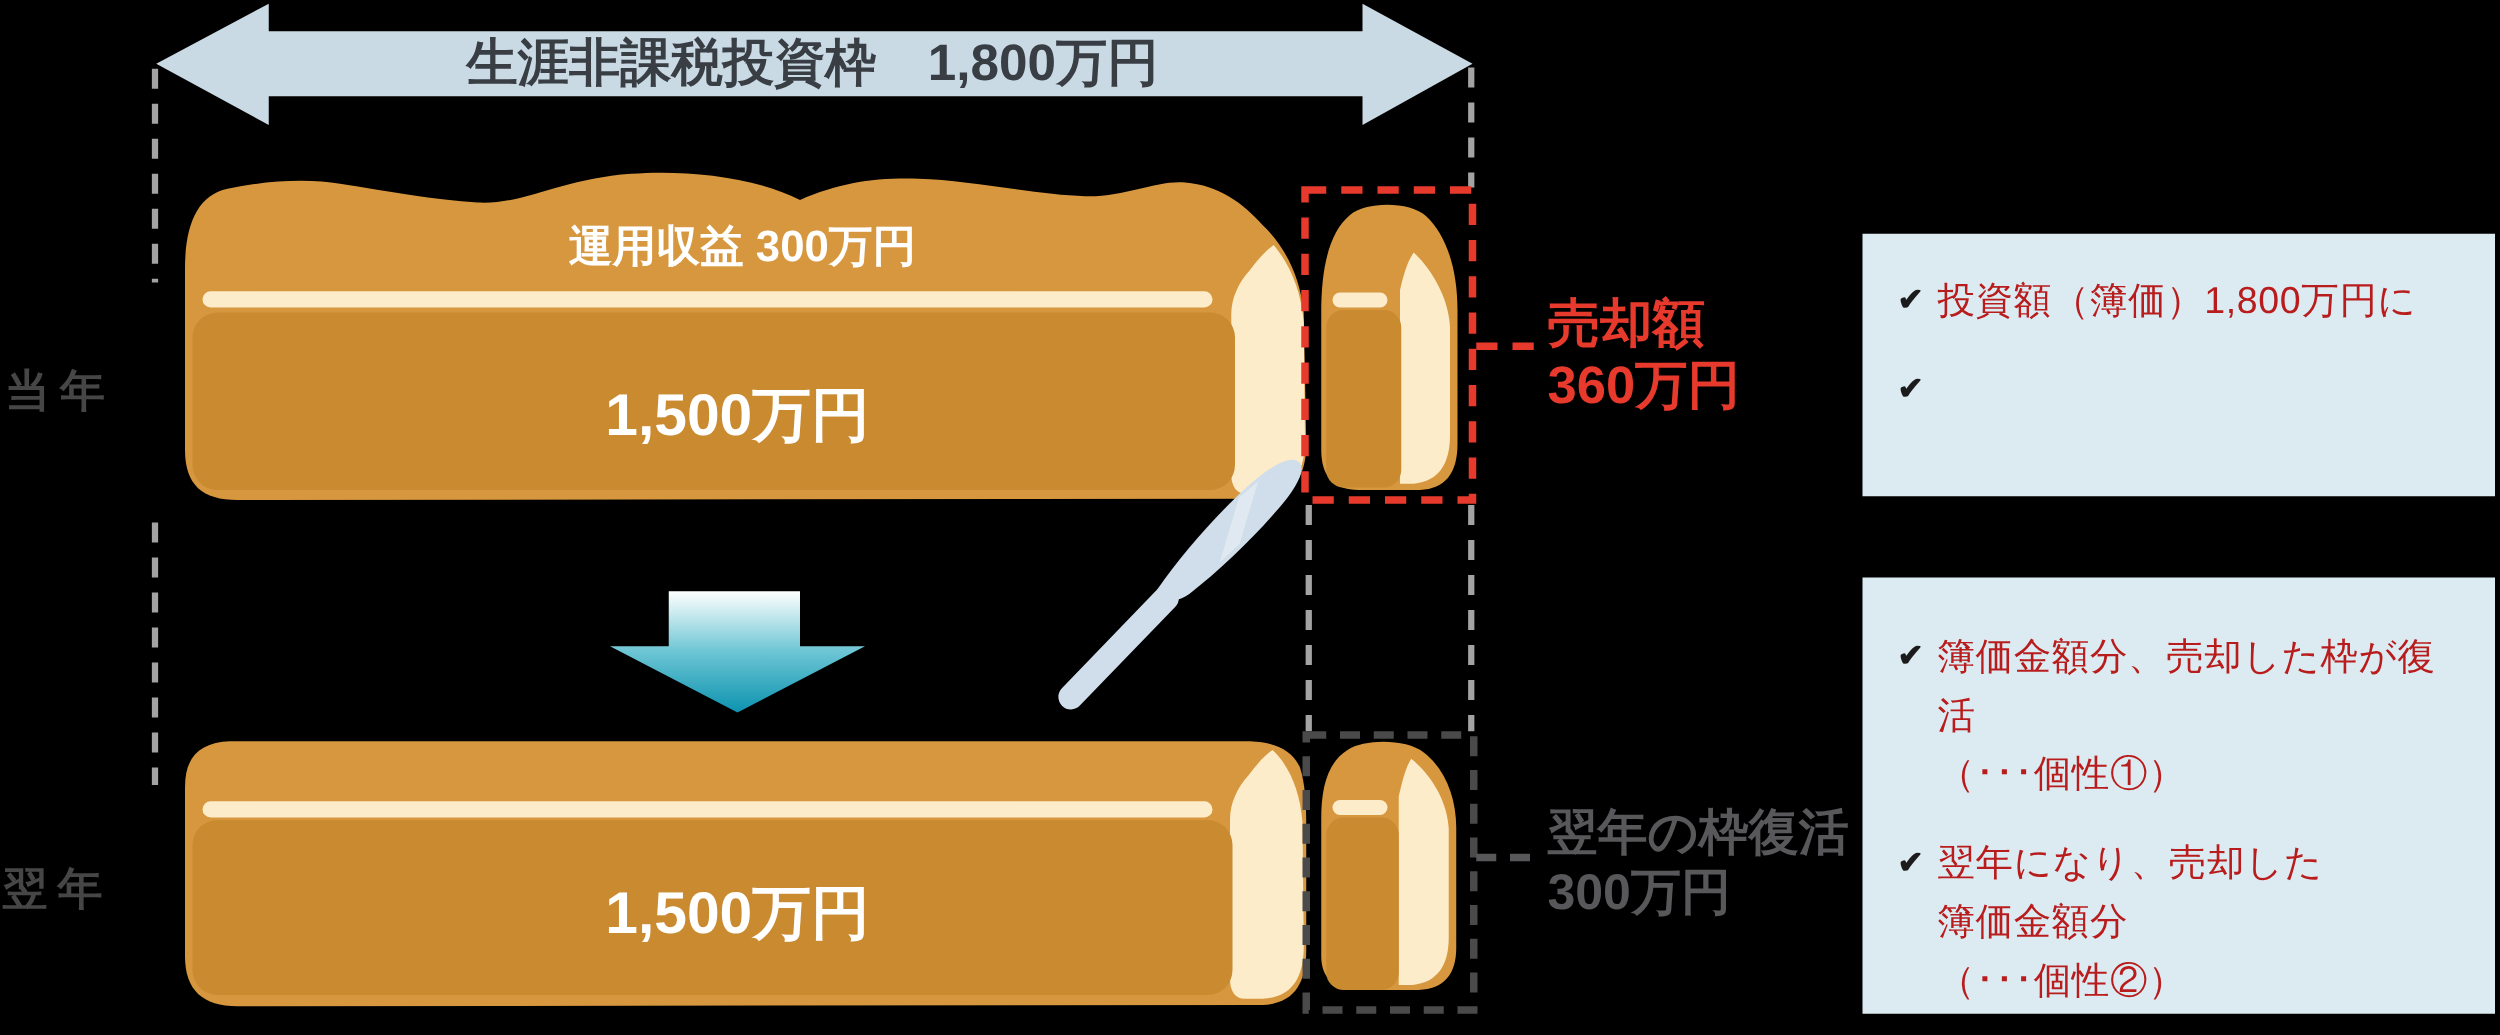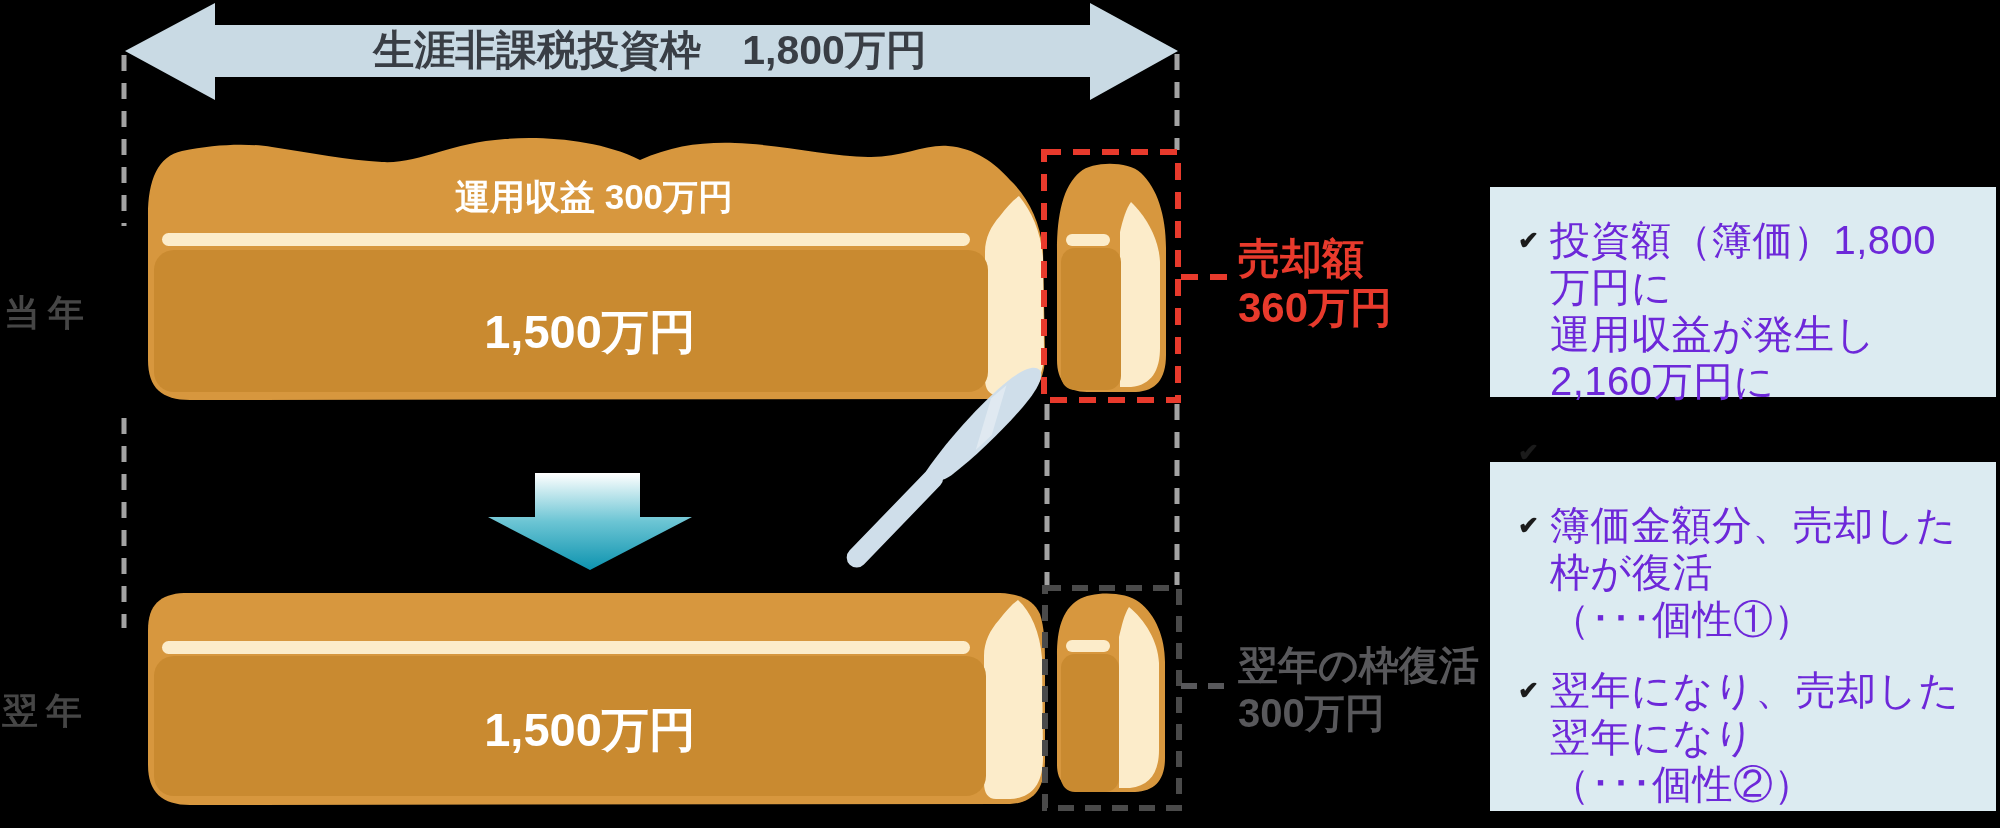--- a/index.html
+++ b/index.html
@@ -7,21 +7,21 @@
        font-family:"Liberation Sans",sans-serif;}
   #stage{position:absolute;left:0;top:0;width:2000px;height:790px;}
   svg text{font-family:"Liberation Sans",sans-serif;}
 
   .info-box{position:absolute;left:1490px;width:506px;background:#dcebf1;
             box-sizing:border-box;}
   #info-box-1{top:187px;height:210px;padding:30px 24px 0 28px;}
   #info-box-2{top:462px;height:349px;padding:40px 24px 0 28px;}
   .info-item{display:flex;align-items:flex-start;gap:11px;margin-bottom:24px;}
   .check{font-size:25px;font-weight:bold;color:#1b1b1b;line-height:47px;flex:0 0 auto;}
-  .info-lines{color:#6d28d9;font-size:40px;line-height:47px;letter-spacing:0.5px;}
+  .info-lines{color:#b91c1c;font-size:30px;line-height:47px;letter-spacing:0.5px;}
 </style>
 </head>
 <body>
 
 <div id="stage">
 <svg width="2000" height="828" viewBox="0 0 2000 828">
   <defs>
     <linearGradient id="tealGrad" gradientUnits="userSpaceOnUse" x1="0" y1="473" x2="0" y2="570">
       <stop offset="0" stop-color="#ffffff"></stop>
       <stop offset="0.5" stop-color="#6cc5d4"></stop>
@@ -170,38 +170,37 @@
   <text x="1238" y="679" font-size="40" font-weight="bold" fill="#58585b">翌年の枠復活</text>
   <text x="1238" y="727" font-size="40" font-weight="bold" fill="#58585b">300万円</text>
 </svg>
 
 
 <div class="info-box" id="info-box-1">
   <div class="info-item">
     <span class="check">✔</span>
     <div class="info-lines">
       <div>投資額（簿価）1,800万円に</div>
-      <div>運用収益が発生し2,160万円に</div>
     </div>
   </div>
   <div class="info-item">
     <span class="check">✔</span>
   </div>
 </div>
 
 <div class="info-box" id="info-box-2">
   <div class="info-item">
     <span class="check">✔</span>
     <div class="info-lines">
       <div>簿価金額分、売却した枠が復活</div>
       <div>（･･･個性①）</div>
     </div>
   </div>
   <div class="info-item">
     <span class="check">✔</span>
     <div class="info-lines">
       <div>翌年になり、売却した</div>
-      <div>翌年になり</div>
+      <div>簿価金額分</div>
       <div>（･･･個性②）</div>
     </div>
   </div>
 </div>
 </div>
 
 </body></html>

